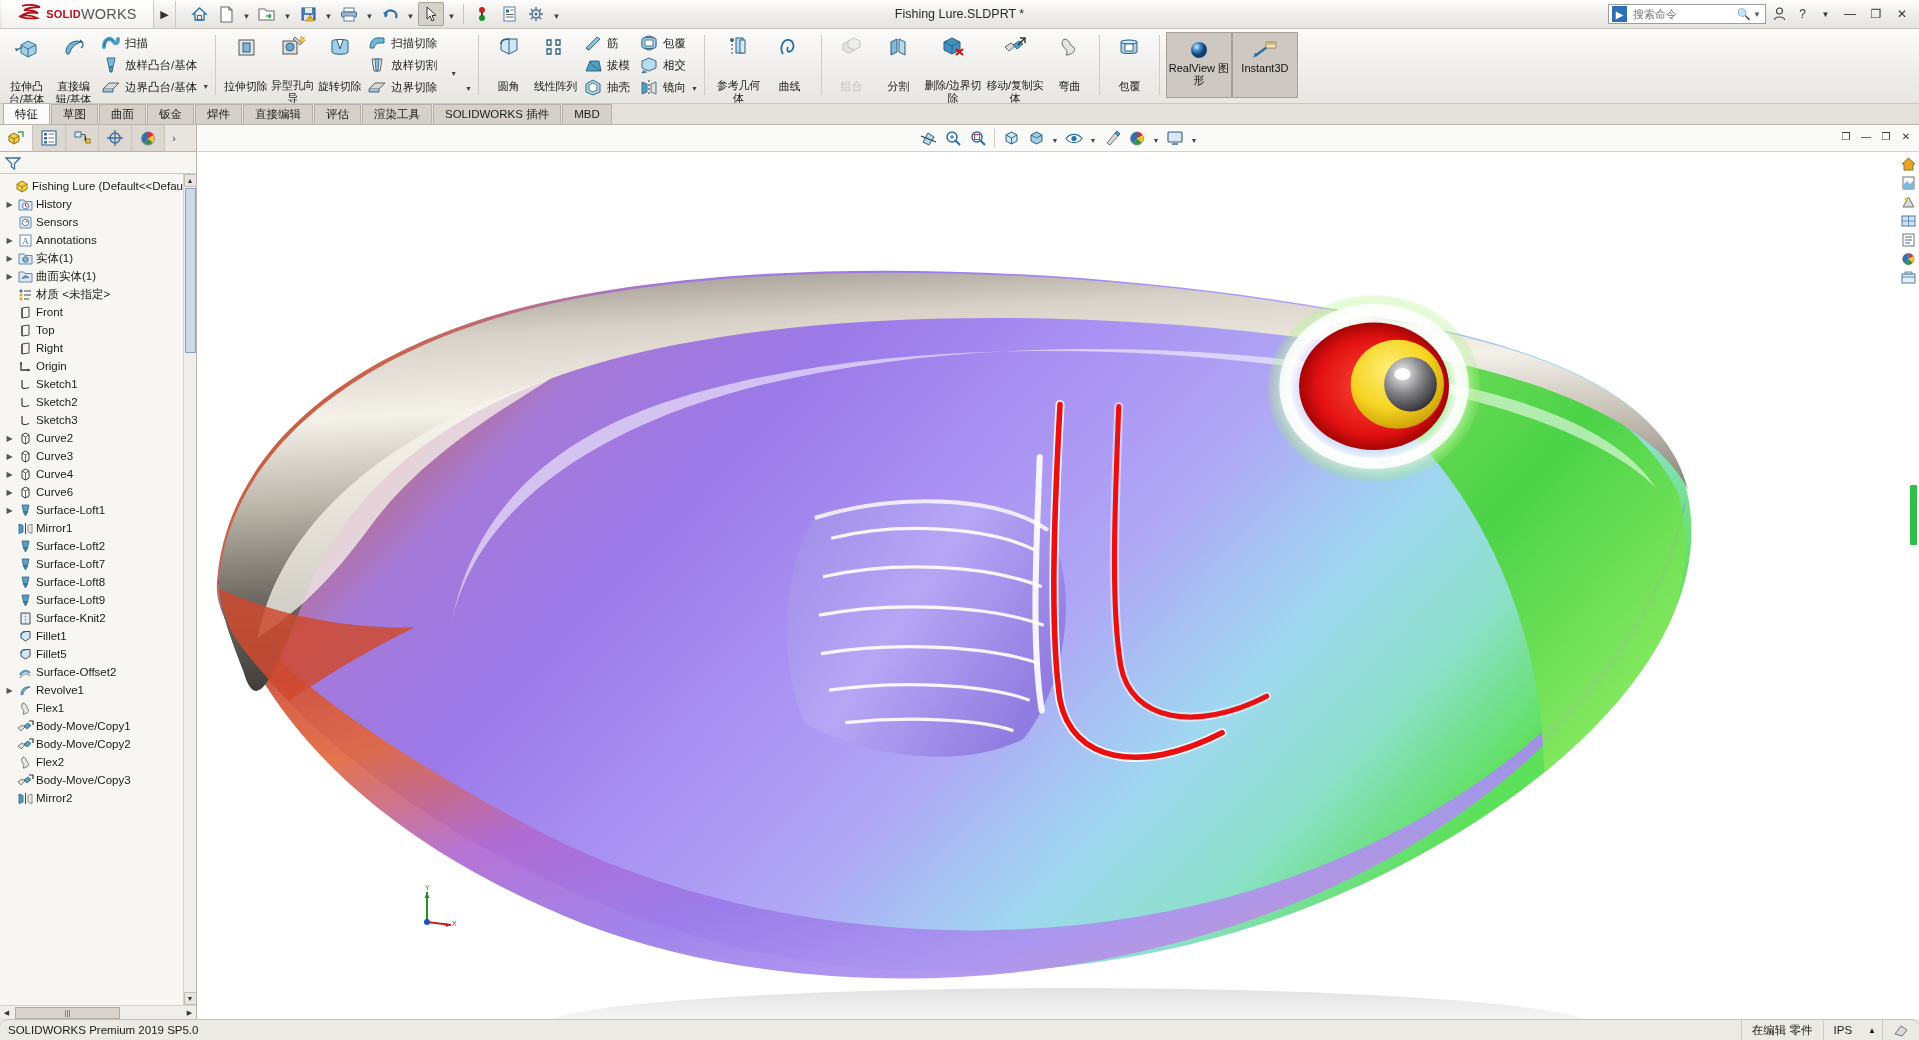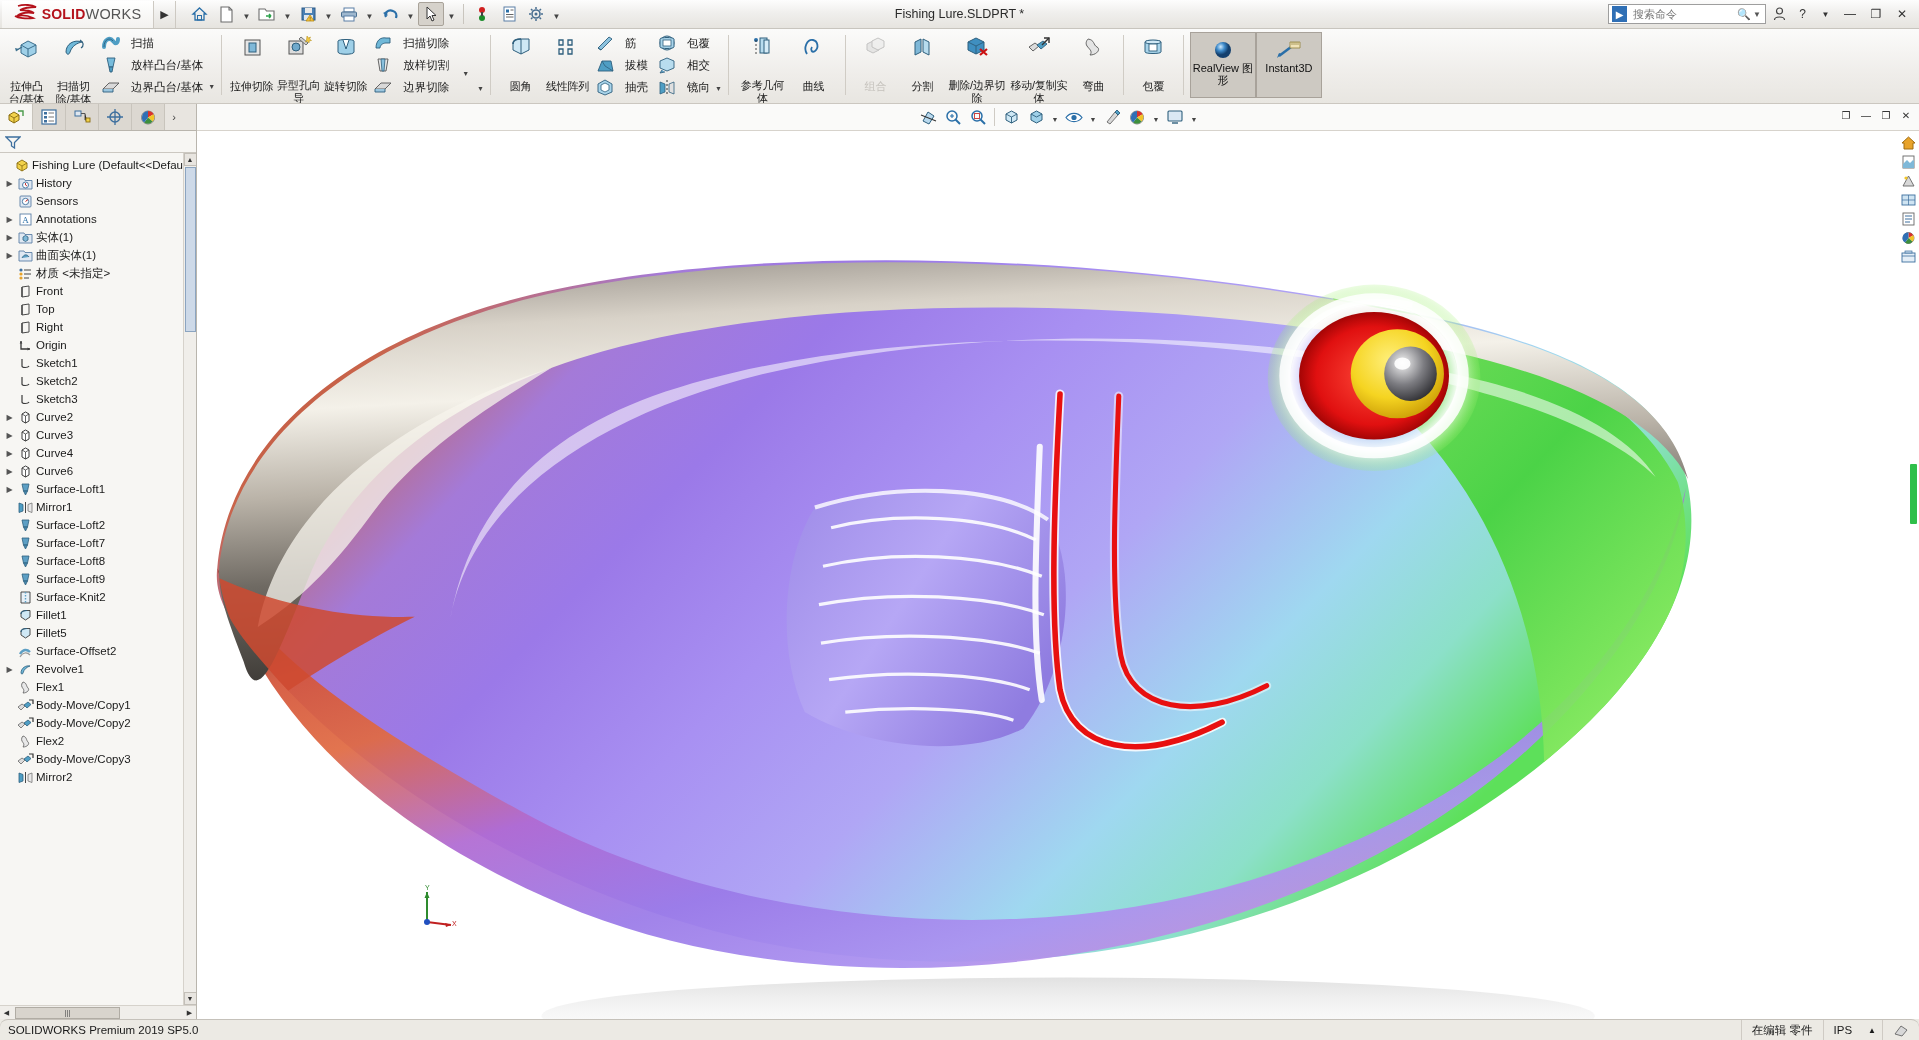--- a/index.html
+++ b/index.html
@@ -21,21 +21,21 @@
     border-bottom: 1px solid #c8c5be;
     display: flex; align-items: center; position: relative;
   }
   .logo-box {
     width: 152px; height: 27px; display:flex; align-items:center; justify-content:center;
     background: linear-gradient(to bottom,#ffffff,#f3f2ef);
     border-right: 1px solid #cdc9c2;
     margin-left: 2px;
   }
   .logo-ds { color:#b4121b; font-weight:bold; font-size:17px; font-style:italic; letter-spacing:-1px; margin-right:2px;}
-  .logo-solid { color:#b4121b; font-weight:bold; font-size:14px; letter-spacing:0.2px;}
+  .logo-solid { color:#b4121b; font-weight:bold; font-size:11px; letter-spacing:0.2px;}
   .logo-works { color:#555; font-weight:normal; font-size:14.5px; letter-spacing:0.2px;}
   .tb-arrow { width:22px; text-align:center; color:#333; font-size:11px; border-right:1px solid #cdc9c2; height:27px; line-height:27px;}
   .tb-tools { display:flex; align-items:center; gap:1px; padding-left:10px; height:27px;}
   .tbbtn { width:26px; height:24px; display:flex; align-items:center; justify-content:center; border:1px solid transparent; border-radius:2px; cursor:pointer;}
   .tbbtn.sel { background:#d6d2cb; border:1px solid #a9a39a;}
   .tbcar { width:13px; height:24px; display:flex; align-items:flex-end; justify-content:center; padding-bottom:5px; color:#444; font-size:8px; cursor:pointer;}
   .tbsep { width:1px; height:20px; background:#c9c5be; margin:0 4px;}
   .title-center {
     position:absolute; left:0; right:0; top:0; height:29px; line-height:29px;
     text-align:center; font-size:12.5px; color:#2a2a2a; pointer-events:none;
@@ -68,21 +68,21 @@
   .big .ic { height:24px; display:flex; align-items:center; justify-content:center;}
   .big .lb { font-size:11px; color:#1a1a1a; text-align:center; line-height:12.5px; margin-top:1px; letter-spacing:-0.2px;}
   .big.wide { width:55px;}
   .big.w60 { width:62px;}
   .rcol { display:flex; flex-direction:column; justify-content:flex-start; padding-top:3px;}
   .small {
     display:flex; align-items:center; height:22px; padding:0 4px 0 2px; cursor:pointer;
     border:1px solid transparent; border-radius:2px;
   }
   .small .ic { width:22px; display:flex; align-items:center; justify-content:center;}
-  .small .lb { font-size:11.5px; color:#1a1a1a; margin-left:9px; white-space:nowrap;}
+  .small .lb { font-size:11.5px; color:#1a1a1a; margin-left:3px; white-space:nowrap;}
   .carb { font-size:7px; color:#444; text-align:center; height:9px; line-height:9px; cursor:pointer;}
   .rtoggle {
     width:52px; display:flex; flex-direction:column; align-items:center; justify-content:flex-start;
     padding-top:7px; cursor:pointer; background:#cdc9c2; border:1px solid #a8a29a; margin:3px 0 5px 0;
   }
   .rtoggle .lb { font-size:11px; color:#111; text-align:center; line-height:12px; margin-top:2px;}
   .rtoggle.w66 { width:66px;}
 
   
   .tabstrip {
@@ -276,21 +276,21 @@
             </div>
             <div class="lb">拉伸凸台/基体</div>
           </div>
           <div class="big">
             <div class="ic">
               <svg width="26" height="23" viewBox="0 0 26 23">
                   <path d="M5 16 C5 8 13 3 21 6 C16 7 11 10 9 16 C8 19 6 19 5 16 Z" fill="#6fb8d8" stroke="#2e5f7d" stroke-width="1"></path>
                   <path d="M19 4 C23 6 23 10 20 12" fill="none" stroke="#2e5f7d" stroke-width="1.2"></path>
                 </svg>
             </div>
-            <div class="lb">扫描切除/基体</div>
+            <div class="lb">直接编辑/基体</div>
           </div>
         </div>
       </div>
       <div class="rcol">
         <div class="small">
           <div class="ic">
             <svg width="20" height="18" viewBox="0 0 20 18">
                 <path d="M3 13 C3 5 9 3 12 7 C15 11 17 9 17 5" fill="none" stroke="#4f9ec4" stroke-width="4" stroke-linecap="round"></path>
                 <path d="M3 13 C3 5 9 3 12 7" fill="none" stroke="#2e6a8c" stroke-width="1"></path>
               </svg>
@@ -590,20 +590,33 @@
             <path d="M4 16 L20 4" stroke="#2a6fa8" stroke-width="2.5"></path>
             <path d="M2 18 L7 14 L4 13 Z" fill="#2a6fa8"></path>
             <path d="M15 2 L25 2 L25 8 L15 8 Z" fill="#f0e3b8" stroke="#9a8a4a" stroke-width="0.9"></path>
             <path d="M17 2 V5 M19 2 V5 M21 2 V5 M23 2 V5" stroke="#9a8a4a" stroke-width="0.8"></path>
           </svg>
         <div class="lb">Instant3D</div>
       </div>
     </div>
   </div>
 
+  <div class="tabstrip">
+    <div style="width:3px;"></div>
+    <div class="tab active">特征</div>
+    <div class="tab">草图</div>
+    <div class="tab">曲面</div>
+    <div class="tab">钣金</div>
+    <div class="tab">焊件</div>
+    <div class="tab">直接编辑</div>
+    <div class="tab">评估</div>
+    <div class="tab">渲染工具</div>
+    <div class="tab">SOLIDWORKS 插件</div>
+    <div class="tab">MBD</div>
+  </div>
 
   <div class="body">
 
     <div class="leftpanel">
       <div class="mgr-tabs">
         <div class="mgr-tab active">
           <svg width="20" height="18" viewBox="0 0 20 18">
               <path d="M3 7 L8 4 L13 7 L13 12 L8 15 L3 12 Z" fill="#f2d24a" stroke="#8a6d10" stroke-width="1"></path>
               <path d="M3 7 L8 10 L13 7 M8 10 L8 15" stroke="#8a6d10" stroke-width="0.9" fill="none"></path>
               <path d="M12 3 L17 3 L17 8" fill="none" stroke="#4a9a4a" stroke-width="1.4"></path>

